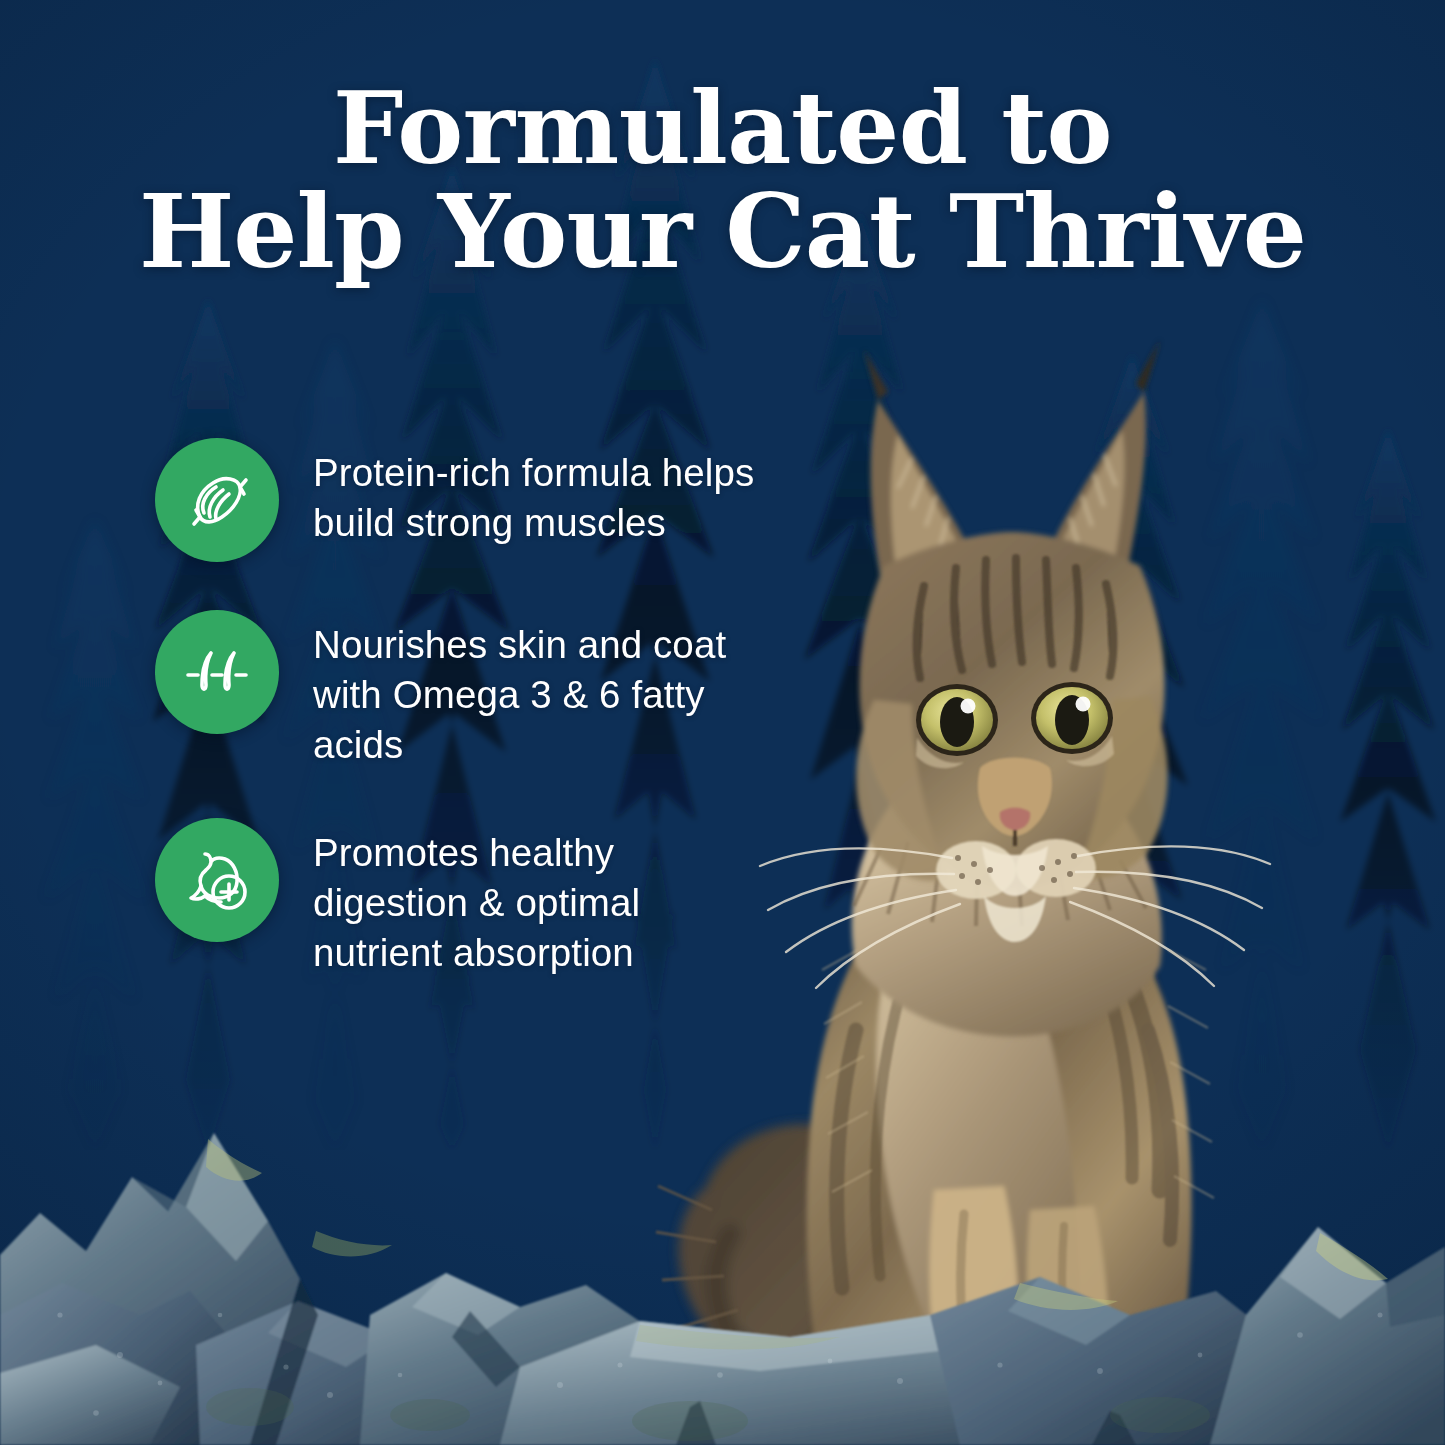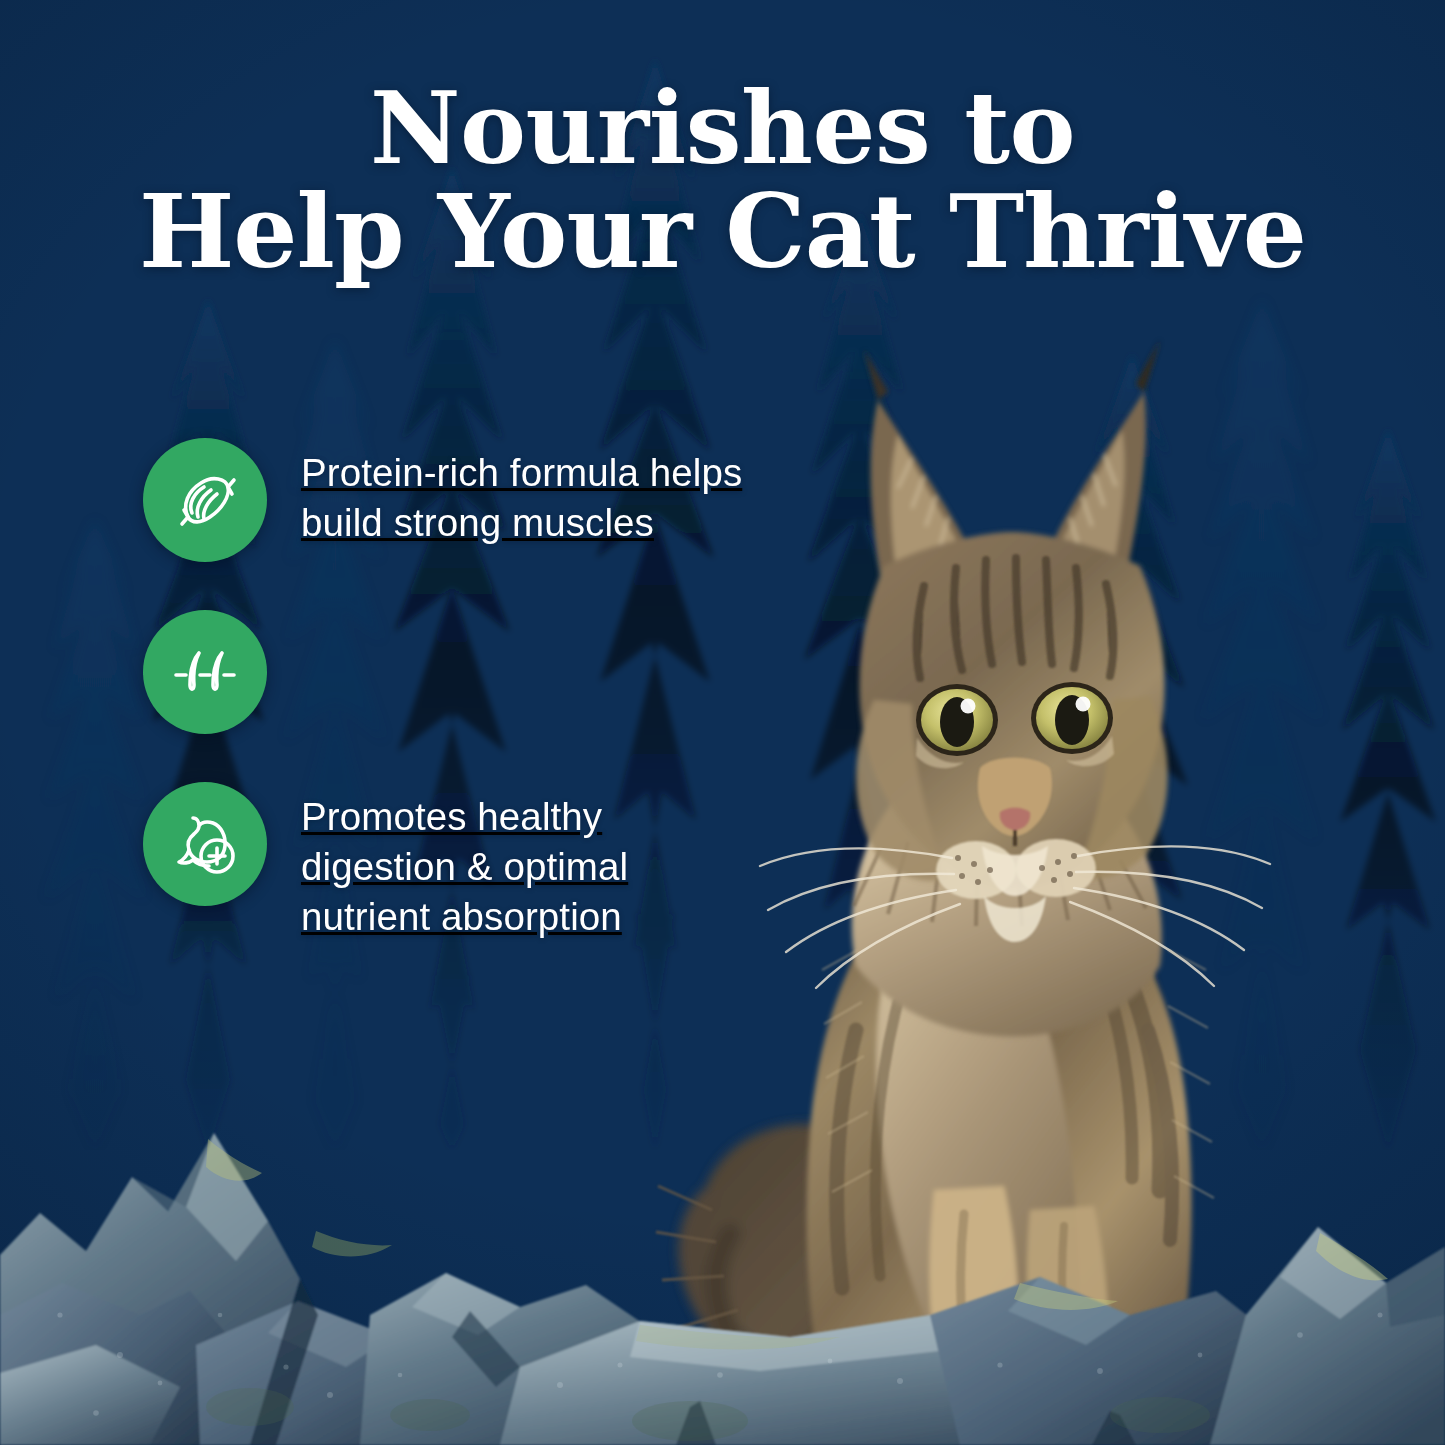--- a/index.html
+++ b/index.html
@@ -44,23 +44,22 @@
     line-height:1.03;
     letter-spacing:-0.5px;
     text-shadow:0 2px 10px rgba(3,18,38,.55);
     z-index:6;
   }
   .headline .ln{ display:block; white-space:nowrap; }
   .headline .ln2{ font-size:101px; letter-spacing:-1px; }
 
   
   .benefits{
-    position:absolute; left:143px; top:438px; width:620px;
+    position:absolute; left:155px; top:438px; width:620px;
     z-index:6;
-    text-decoration:underline;
   }
   .benefit{ display:flex; align-items:flex-start; margin-bottom:48px; }
   .benefit:last-child{ margin-bottom:4px; }
 
   .b-icon{
     flex:0 0 auto;
     width:124px; height:124px; border-radius:50%;
     background:#32a862;
     display:flex; align-items:center; justify-content:center;
     box-shadow:0 3px 14px rgba(2,14,30,.45);
@@ -409,21 +408,21 @@
           <circle cx="1200" cy="340" r="2.4"></circle>
           <circle cx="1300" cy="320" r="2.8"></circle>
         <circle cx="1380" cy="300" r="2.5"></circle>
           <circle cx="60" cy="300" r="2.6"></circle>
           <circle cx="220" cy="300" r="2.3"></circle>
       </g>
     </svg>
   </div>
 
   <h1 class="headline">
-    <span class="ln ln1">Nourishes to</span>
+    <span class="ln ln1">Formulated to</span>
     <span class="ln ln2">Help Your Cat Thrive</span>
   </h1>
 
   <div class="benefits">
 
     <div class="benefit">
       <div class="b-icon">
         <svg width="74" height="74" viewBox="0 0 74 74" fill="none" stroke="#ffffff" stroke-width="3.6" stroke-linecap="round" stroke-linejoin="round">
 
           <path d="M20 54 C14 42 20 28 33 20 C45 12 58 16 60 24 C62 33 54 46 42 54 C33 60 24 61 20 54 Z"></path>
@@ -445,20 +444,21 @@
 
           <path d="M8 40 L18 40"></path>
           <path d="M32 40 L42 40"></path>
           <path d="M56 40 L66 40"></path>
 
           <path d="M22 50 C22 36 25 25 31 18 C26 28 25 38 26 50 C26 55 22 56 22 50 Z"></path>
 
           <path d="M45 50 C45 36 48 25 54 18 C49 28 48 38 49 50 C49 55 45 56 45 50 Z"></path>
         </svg>
       </div>
+      <div class="b-text">Nourishes skin and coat with Omega 3 &amp; 6 fatty acids</div>
     </div>
 
     <div class="benefit">
       <div class="b-icon">
         <svg width="76" height="76" viewBox="0 0 76 76" fill="none" stroke="#ffffff" stroke-width="3.6" stroke-linecap="round" stroke-linejoin="round">
 
           <path d="M26 12 C30 12 32 16 32 20 C32 24 29 26 27 28
                    C22 32 20 38 22 44 C24 52 32 56 40 56
                    C50 56 57 50 58 40 C59 30 54 20 46 17
                    C40 15 34 16 32 20"></path>

